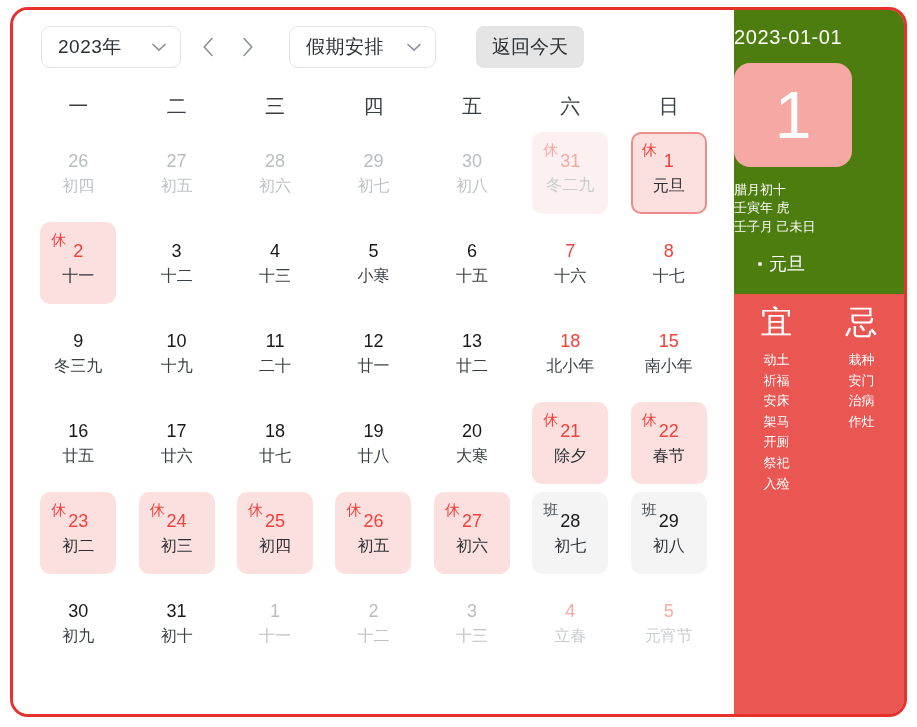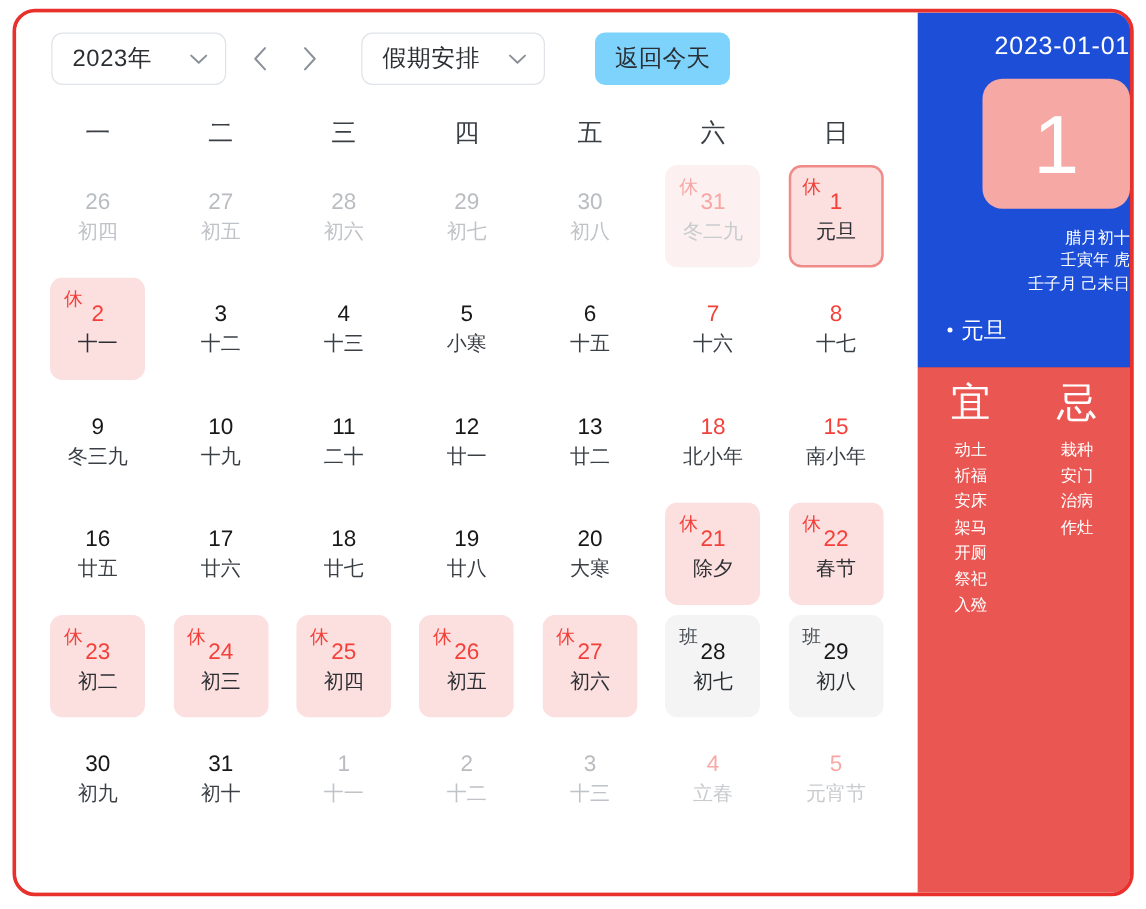--- a/index.html
+++ b/index.html
@@ -88,21 +88,21 @@
     user-select: none;
   }
   .nav-arrow.prev { margin-left: 10px; margin-right: 2px; }
   .nav-arrow.next { margin-left: 4px; margin-right: 24px; }
   .today-btn {
     height: 42px;
     padding: 0 16px;
     display: flex;
     align-items: center;
     justify-content: center;
-    background: #7dd3fc;
+    background: #e5e5e5;
     border: none;
     border-radius: 8px;
     font-size: 19px;
     color: #2b2f33;
     font-family: inherit;
     cursor: pointer;
     margin-left: 40px;
     white-space: nowrap;
   }
 
@@ -208,25 +208,25 @@
   .sidebar {
     flex: 1 1 auto;
     height: 100%;
     display: flex;
     flex-direction: column;
     background: #e8332f;
     color: #ffffff;
     overflow: hidden;
   }
   .side-top {
-    background: #1d4ed8;
+    background: #4d7c0f;
     padding: 16px 0 18px 0;
     display: flex;
     flex-direction: column;
-    align-items: flex-end;
+    align-items: flex-start;
     flex: none;
   }
   .side-date {
     font-size: 20px;
     letter-spacing: .6px;
     color: #ffffff;
     margin-bottom: 14px;
   }
   .big-day {
     width: 118px;

